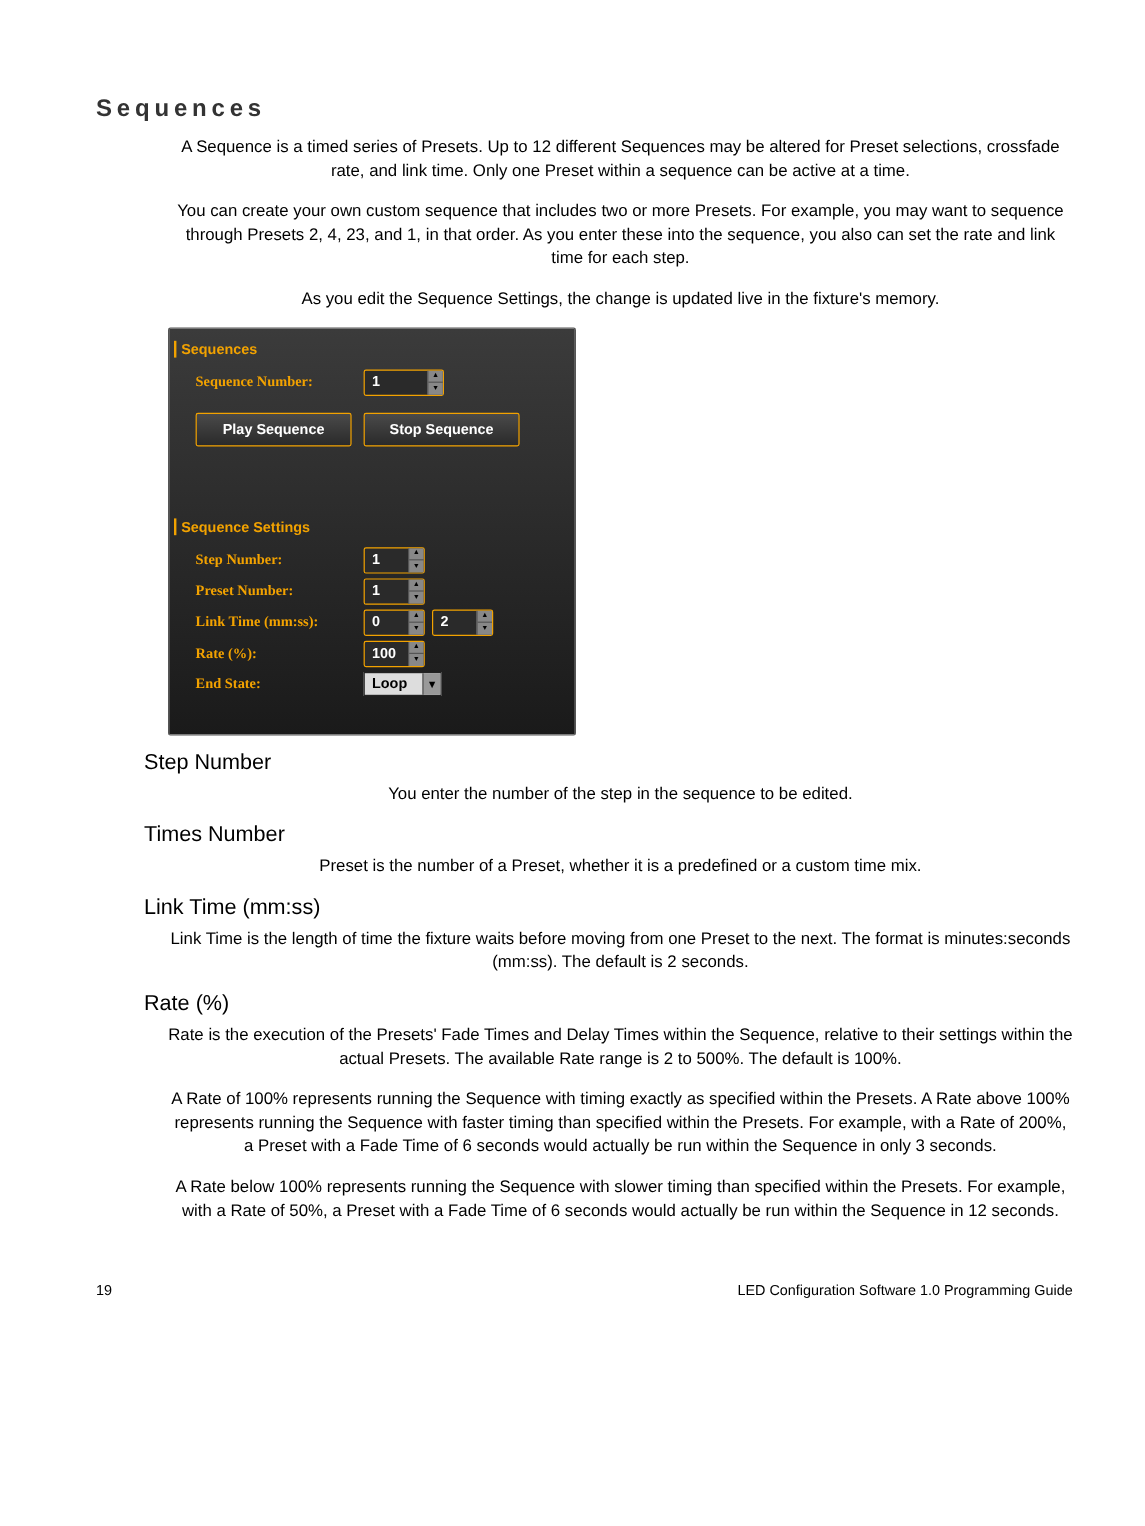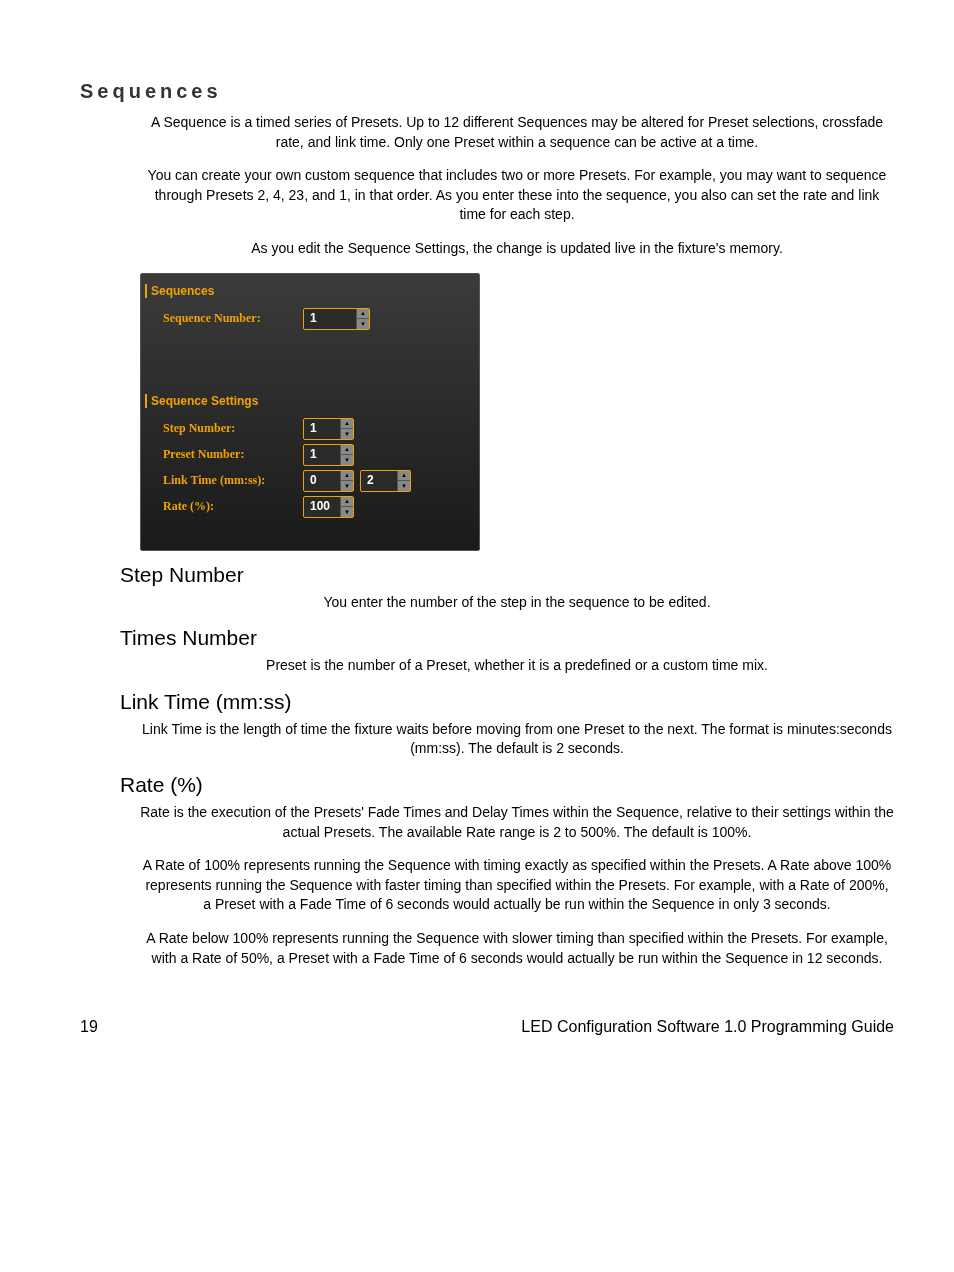--- a/index.html
+++ b/index.html
@@ -136,28 +136,28 @@
     align-items:center;
     justify-content:center;
     border-left:1px solid #555;
     cursor:pointer;
   }
   .caption {
     font-size: 13px;
     margin: 10px 0 8px 0;
   }
   .sub-heading {
-    font-size: 21px;
+    font-size: 18px;
     font-weight: normal;
     margin: 12px 0 6px 40px;
   }
   .footer {
     display:flex;
     justify-content:space-between;
-    font-size:16px;
+    font-size:12px;
     margin-top: 50px;
   }
 </style>
 </head>
 <body>
 
 <h2 class="section-heading">Sequences</h2>
 
 <p class="body-text">A Sequence is a timed series of Presets. Up to 12 different Sequences may be altered for Preset selections, crossfade rate, and link time. Only one Preset within a sequence can be active at a time.</p>
 <p class="body-text">You can create your own custom sequence that includes two or more Presets. For example, you may want to sequence through Presets 2, 4, 23, and 1, in that order. As you enter these into the sequence, you also can set the rate and link time for each step.</p>
@@ -169,20 +169,24 @@
     <div class="row">
       <span class="lbl">Sequence Number:</span>
       <span class="spinner wide">
         <span class="val">1</span>
         <span class="spin-btns">
             <div>▲</div>
             <div>▼</div>
           </span>
       </span>
     </div>
+    <div class="buttons-row">
+      <div class="orange-btn">Play Sequence</div>
+      <div class="orange-btn">Stop Sequence</div>
+    </div>
     <div class="gap"></div>
     <div class="group-title">Sequence Settings</div>
 
     <div class="row">
       <span class="lbl">Step Number:</span>
       <span class="spinner">
         <span class="val">1</span>
         <span class="spin-btns">
             <div>▲</div>
             <div>▼</div>
@@ -224,20 +228,27 @@
       <span class="lbl">Rate (%):</span>
       <span class="spinner">
         <span class="val">100</span>
         <span class="spin-btns">
             <div>▲</div>
             <div>▼</div>
           </span>
       </span>
     </div>
 
+    <div class="row">
+      <span class="lbl">End State:</span>
+      <span class="dropdown">
+        <span class="dval">Loop</span>
+        <span class="darr">▼</span>
+      </span>
+    </div>
 
   </div>
 </div>
 
 <h3 class="sub-heading">Step Number</h3>
 <p class="body-text">You enter the number of the step in the sequence to be edited.</p>
 
 <h3 class="sub-heading">Times Number</h3>
 <p class="body-text">Preset is the number of a Preset, whether it is a predefined or a custom time mix.</p>
 

